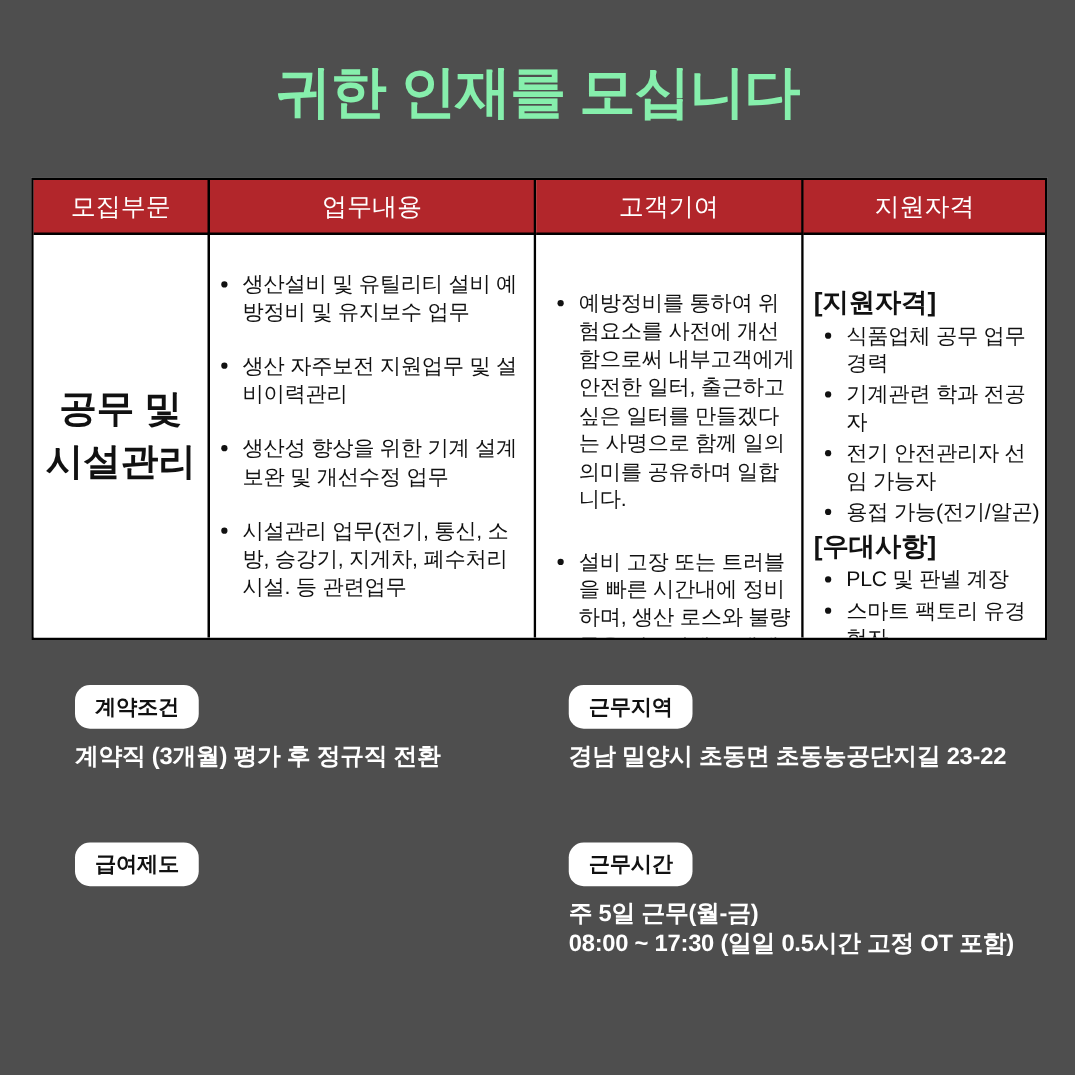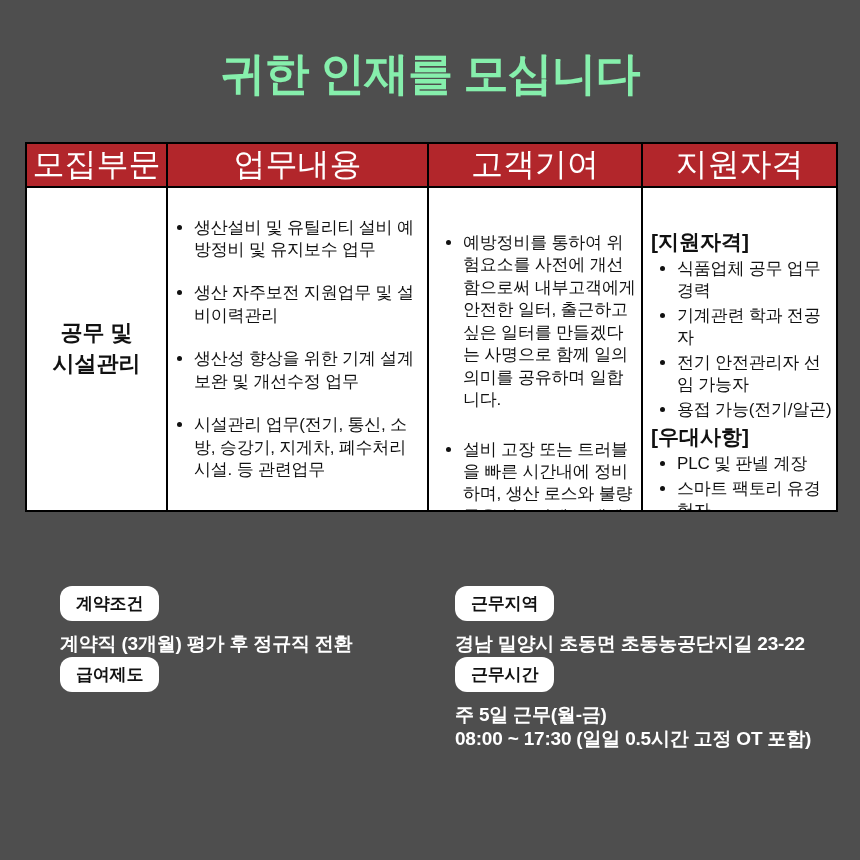--- a/index.html
+++ b/index.html
@@ -41,21 +41,21 @@
     display: grid;
     grid-template-columns: 141px 261px 214px 1fr;
     grid-template-rows: 44px 1fr;
     border: 2px solid #000000;
     box-sizing: border-box;
     background: #FFFFFF;
   }
   .th {
     background: #B2262B;
     color: #FFFFFF;
-    font-size: 32px;
+    font-size: 20px;
     font-weight: 400;
     display: flex;
     align-items: center;
     justify-content: center;
     border-right: 2px solid #000000;
     border-bottom: 2px solid #000000;
     letter-spacing: 0px;
   }
   .th:nth-child(4) { border-right: none; }
   .cell {
@@ -63,21 +63,21 @@
     color: #111111;
     border-right: 2px solid #000000;
     box-sizing: border-box;
     overflow: hidden;
   }
   .cell.last { border-right: none; }
   .cell.cat {
     display: flex;
     align-items: center;
     justify-content: center;
-    font-size: 22px;
+    font-size: 30px;
     font-weight: 700;
     text-align: center;
     white-space: pre-line;
     line-height: 1.4;
   }
   .cell ul {
     margin: 0;
     padding-left: 22px;
     list-style: disc outside;
   }
@@ -106,24 +106,25 @@
     font-weight: 700;
     margin: 0 0 2px 0;
   }
   .qual-title.second { }
   .cell.qual ul { padding-left: 26px; }
   .cell.qual li { margin-bottom: 2px; }
   
   .info-grid {
     position: absolute;
     left: 60px;
-    top: 586px;
+    top: 548px;
     width: 760px;
     display: grid;
     grid-template-columns: 395px 1fr;
+    row-gap: 55px;
   }
   .info-section { color: #FFFFFF; }
   .badge {
     display: inline-block;
     background: #FFFFFF;
     color: #111111;
     font-size: 17px;
     font-weight: 700;
     padding: 6px 16px;
     border-radius: 12px;

